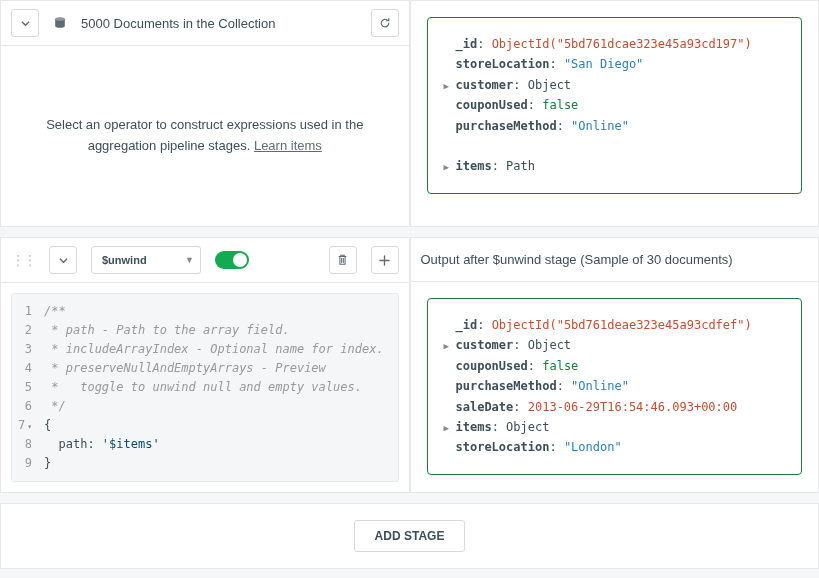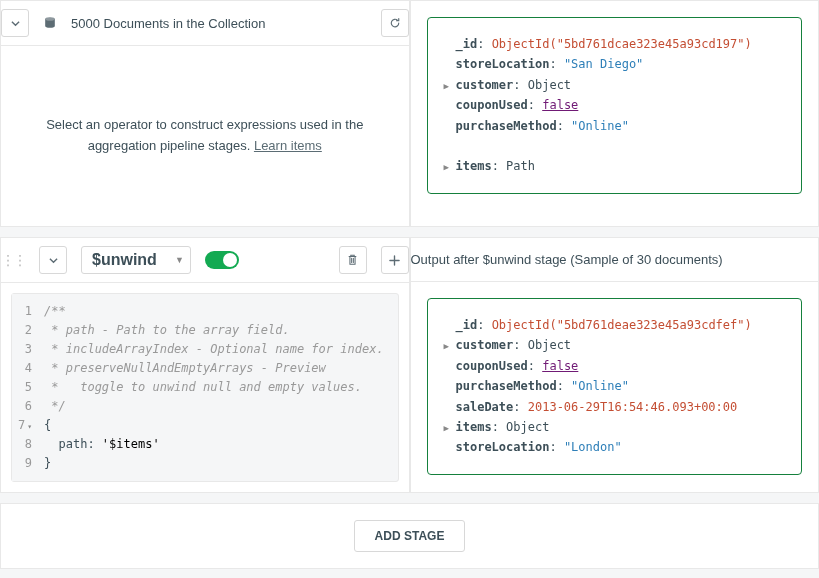--- a/index.html
+++ b/index.html
@@ -1,48 +1,48 @@
 <!DOCTYPE html>
 <html><head>
 <meta charset="utf-8">
 <style>
 * { box-sizing: border-box; margin: 0; padding: 0; }
 body { font-family: -apple-system, BlinkMacSystemFont, "Segoe UI", Helvetica, Arial, sans-serif; font-size: 13px; color: #3d4f58; background: #f5f6f7; width: 819px; }
 .main-grid { display: grid; grid-template-columns: 1fr 1fr; gap: 0; }
 .panel { background: #fff; border: 1px solid #e8e8e8; margin: 0; }
-.header-bar { display: flex; align-items: center; padding: 8px 0; border-bottom: 1px solid #e8e8e8; background: #fff; min-height: 44px; gap: 14px; }
+.header-bar { display: flex; align-items: center; padding: 8px 10px; border-bottom: 1px solid #e8e8e8; background: #fff; min-height: 44px; gap: 14px; }
 .btn-sm { width: 28px; height: 28px; border: 1px solid #d8d8d8; border-radius: 3px; background: #fff; display: inline-flex; align-items: center; justify-content: center; cursor: pointer; color: #5d6c74; }
 .btn-wide { padding: 8px 20px; border: 1px solid #d8d8d8; border-radius: 3px; background: #fff; cursor: pointer; font-weight: 600; font-size: 12px; color: #3d4f58; }
 .spacer { flex: 1; }
 .doc-title { font-size: 13px; color: #3d4f58; }
 .placeholder-body { padding: 50px 30px; text-align: center; color: #3d4f58; font-size: 13px; line-height: 1.6; min-height: 180px; display:flex; align-items:center; justify-content:center; flex-direction:column;}
 .learn-link { color: #5b6c74; text-decoration: underline; cursor: pointer; }
 .preview-body { padding: 16px; }
 .doc-card { border: 1px solid #15803d; border-radius: 4px; padding: 16px 14px; font-family: "Menlo", "Consolas", monospace; font-size: 12px; line-height: 1.7; color: #3d4f58; }
 .doc-line { white-space: nowrap; }
 .k { font-weight: 600; color: #3d4f58; }
 .v-obj { color: #c44e33; }
 .v-str { color: #2e7fb8; }
-.v-bool { color: #701a75; text-decoration: underline; }
+.v-bool { color: #15803d; }
 .v-date { color: #c44e33; }
 .expand-caret { display: inline-block; width: 10px; color: #888; font-size: 9px; margin-left: -12px; margin-right: 2px; }
 .indent { padding-left: 14px; display: block; }
 .select-wrap { position: relative; display: inline-flex; align-items: center; border: 1px solid #d8d8d8; border-radius: 3px; height: 28px; padding: 0 24px 0 10px; background: #fff; cursor: pointer; min-width: 110px; }
 .select-wrap .chev { position: absolute; right: 6px; color: #888; font-size: 9px; }
-.select-val { font-weight: 600; font-size: 16px; }
+.select-val { font-weight: 600; font-size: 11px; }
 .drag-handle { color: #bbb; cursor: grab; font-size: 14px; letter-spacing: -2px; }
 .toggle { width: 34px; height: 18px; background: #13aa52; border-radius: 10px; position: relative; cursor: pointer; }
 .toggle::after { content: ""; position: absolute; width: 14px; height: 14px; background: #fff; border-radius: 50%; top: 2px; right: 2px; }
 .code-editor { background: #f5f6f7; border: 1px solid #e8e8e8; margin: 10px; border-radius: 3px; font-family: "Menlo", "Consolas", monospace; font-size: 12px; line-height: 1.6; display: flex; }
 .gutter { background: #f5f6f7; color: #999; text-align: right; padding: 8px 8px 8px 6px; user-select: none; min-width: 24px; }
 .gutter div { height: 19px; }
 .code-lines { padding: 8px 8px 8px 4px; flex: 1; }
 .code-lines div { height: 19px; white-space: pre; }
 .c-comment { color: #999; font-style: italic; }
-.c-str { color: #000000; }
+.c-str { color: #0c4a6e; }
 .gutter .fold { font-size: 8px; color: #888; display: inline-block; margin-left: 2px; }
 .stage-footer { grid-column: 1 / -1; background: #fff; border: 1px solid #e8e8e8; padding: 16px; text-align: center; }
 .row-gap { grid-column: 1 / -1; height: 10px; background: #f5f6f7; }
 svg { display: block; }
 .db-icon { color: #5d6c74; }
 </style>
 </head>
 <body>
 
 <div class="main-grid">

